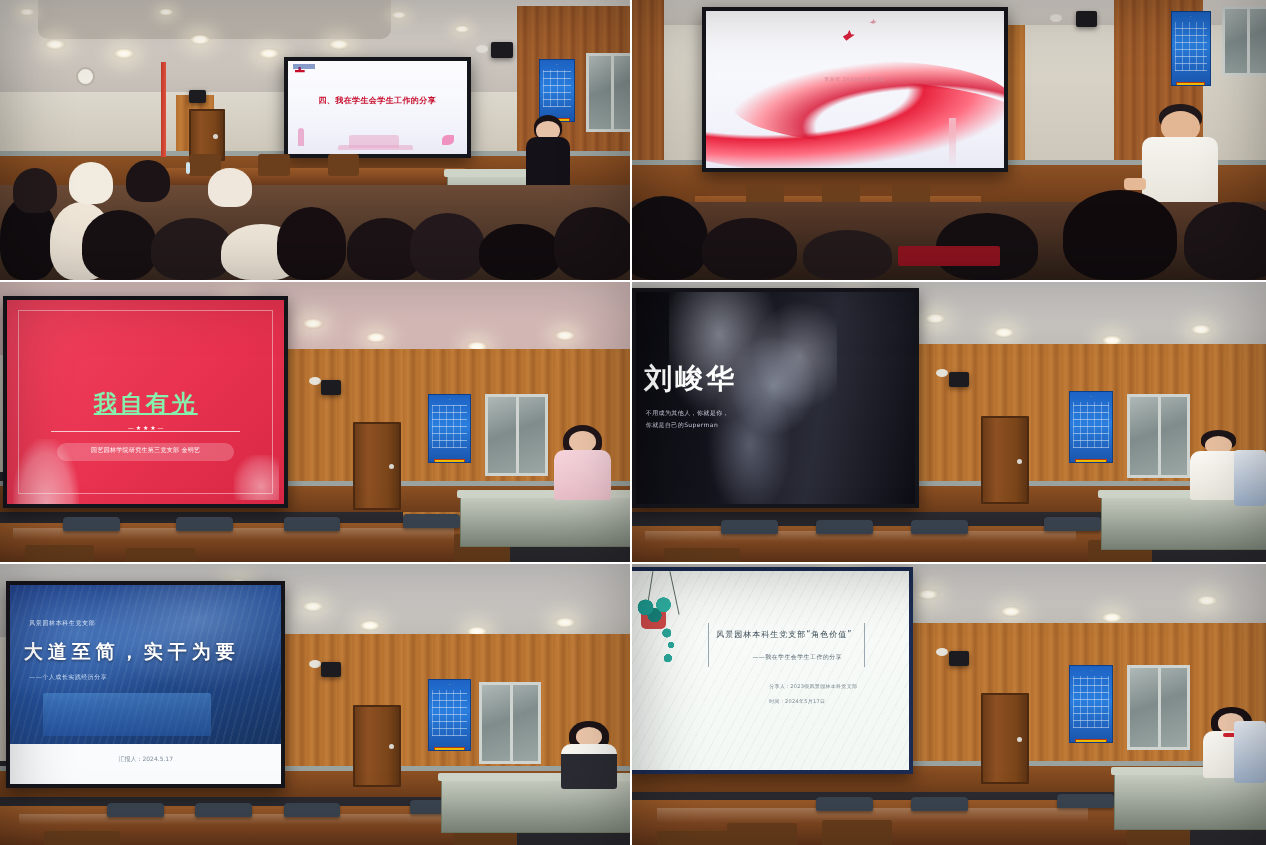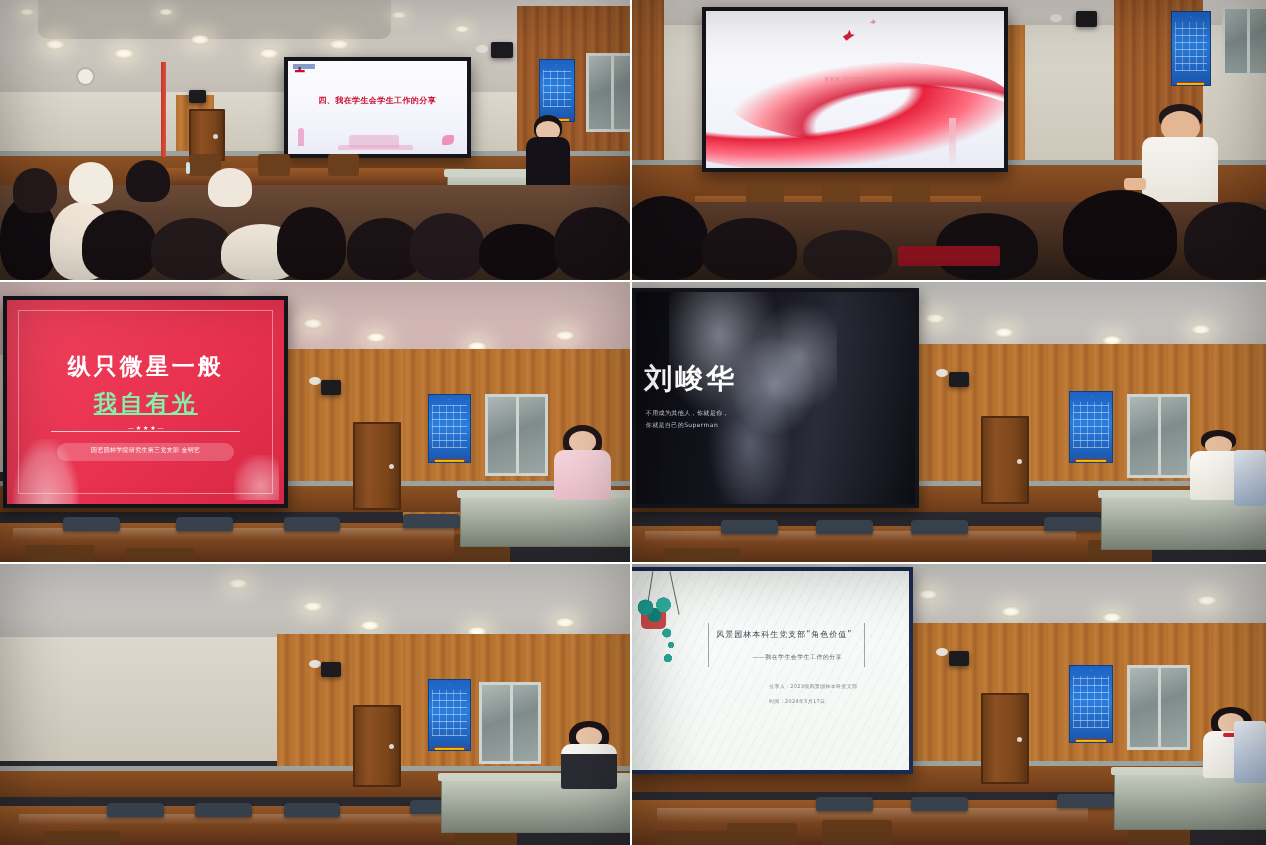--- a/index.html
+++ b/index.html
@@ -262,21 +262,20 @@
       <div class="poster-hd">·</div>
       <div class="poster-grid"></div>
       <div class="poster-ft"></div>
     </div>
     <div class="window" style="left:77%;top:40%;width:9%;height:27%;"></div>
 
     <div class="screen" style="left:0.5%;top:5%;width:44%;height:73%;">
       <div class="screen-inner">
         <div class="sl-red"></div>
         <div style="position:absolute;inset:5% 4%;border:1px solid rgba(255,255,255,.45);"></div>
-        <div class="slide-txt" style="top:26%;color:#ffffff;font-size:23px;font-weight:bold;letter-spacing:3px;">纵只微星一般</div>
         <div class="slide-txt" style="top:44%;color:#86efac;font-size:23px;font-weight:bold;letter-spacing:3px;text-decoration:underline;">我自有光</div>
         <div style="position:absolute;left:16%;top:64%;width:68%;height:1px;background:rgba(255,255,255,.75);"></div>
         <div class="slide-txt" style="top:61%;color:#ffffff;font-size:6px;">— ★ ★ ★ —</div>
         <div style="position:absolute;left:18%;top:70%;width:64%;height:9%;background:rgba(255,255,255,.22);border-radius:9px;"></div>
         <div class="slide-txt" style="top:72%;color:#ffffff;font-size:6px;letter-spacing:.3px;">园艺园林学院研究生第三党支部  金明艺</div>
         <div style="position:absolute;left:2%;bottom:0;width:24%;height:32%;background:radial-gradient(ellipse at 50% 100%,rgba(255,255,255,.55) 0%,rgba(255,255,255,.28) 55%,rgba(255,255,255,0) 75%);"></div>
         <div style="position:absolute;right:2%;bottom:2%;width:16%;height:22%;background:radial-gradient(ellipse at 60% 70%,rgba(255,255,255,.48) 0%,rgba(255,255,255,.2) 55%,rgba(255,255,255,0) 78%);"></div>
       </div>
     </div>
 
@@ -386,20 +385,36 @@
     <div class="speaker-box" style="left:51%;top:35%;width:20px;height:15px;"></div>
 
     <div class="door" style="left:56%;top:50%;width:7%;height:28%;"></div>
     <div class="poster" style="left:68%;top:41%;width:6.5%;height:25%;">
       <div class="poster-hd">·</div>
       <div class="poster-grid"></div>
       <div class="poster-ft"></div>
     </div>
     <div class="window" style="left:76%;top:42%;width:9%;height:27%;"></div>
 
+    <div class="screen" style="left:1%;top:6%;width:43%;height:71%;">
+      <div class="screen-inner">
+        <div class="sl-blue" style="height:80%;"></div>
+        <div style="position:absolute;left:0;top:80%;width:100%;height:20%;background:#f9fbfd;"></div>
+        <div style="position:absolute;left:0;top:0;width:100%;height:80%;
+                    background:
+                      radial-gradient(ellipse at 25% 30%,rgba(140,190,240,.35) 0%,rgba(0,0,0,0) 45%),
+                      radial-gradient(ellipse at 70% 22%,rgba(200,225,250,.3) 0%,rgba(0,0,0,0) 40%),
+                      repeating-linear-gradient(105deg,rgba(255,255,255,.05) 0px,rgba(255,255,255,.05) 2px,transparent 2px,transparent 7px);"></div>
+        <div style="position:absolute;left:12%;top:54%;width:62%;height:22%;background:linear-gradient(180deg,rgba(90,160,230,.45),rgba(40,90,170,.6));border-radius:2px;"></div>
+        <div style="position:absolute;left:7%;top:17%;color:#dbe8fa;font-size:6px;letter-spacing:.6px;font-family:'DejaVu Sans',sans-serif;white-space:nowrap;">风景园林本科生党支部</div>
+        <div style="position:absolute;left:5%;top:27%;color:#ffffff;font-size:19px;font-weight:bold;letter-spacing:5px;font-family:'DejaVu Sans',sans-serif;white-space:nowrap;text-shadow:0 1px 3px rgba(0,0,0,.5);">大道至简，实干为要</div>
+        <div style="position:absolute;left:7%;top:44%;color:#c9dbf2;font-size:6px;letter-spacing:.5px;font-family:'DejaVu Sans',sans-serif;white-space:nowrap;">——个人成长实践经历分享</div>
+        <div class="slide-txt" style="top:86%;color:#7e8a99;font-size:6px;">汇报人：2024.5.17</div>
+      </div>
+    </div>
 
     <div class="table" style="left:-2%;top:86%;width:80%;height:16%;border-radius:6px;"></div>
     <div class="table-gloss" style="left:3%;top:89%;width:68%;height:4%;"></div>
     <div class="chair" style="left:17%;top:85%;width:9%;height:5%;"></div>
     <div class="chair" style="left:31%;top:85%;width:9%;height:5%;"></div>
     <div class="chair" style="left:45%;top:85%;width:9%;height:5%;"></div>
     <div class="chair" style="left:65%;top:84%;width:9%;height:5%;"></div>
     <div class="chair-wood" style="left:7%;top:95%;width:12%;height:6%;"></div>
     <div class="chair-wood" style="left:72%;top:91%;width:10%;height:10%;"></div>
 

